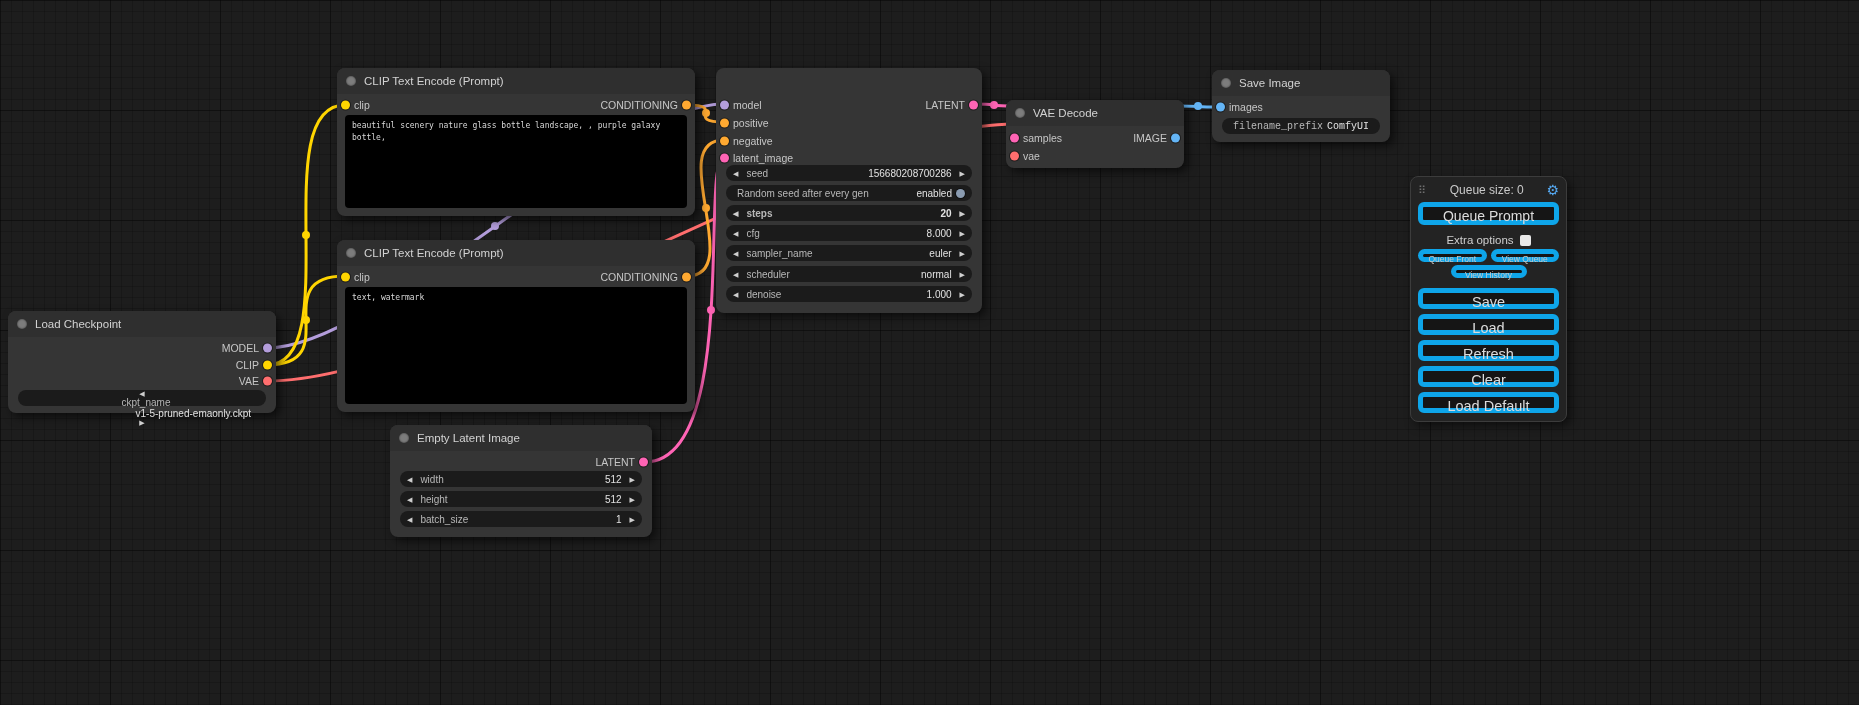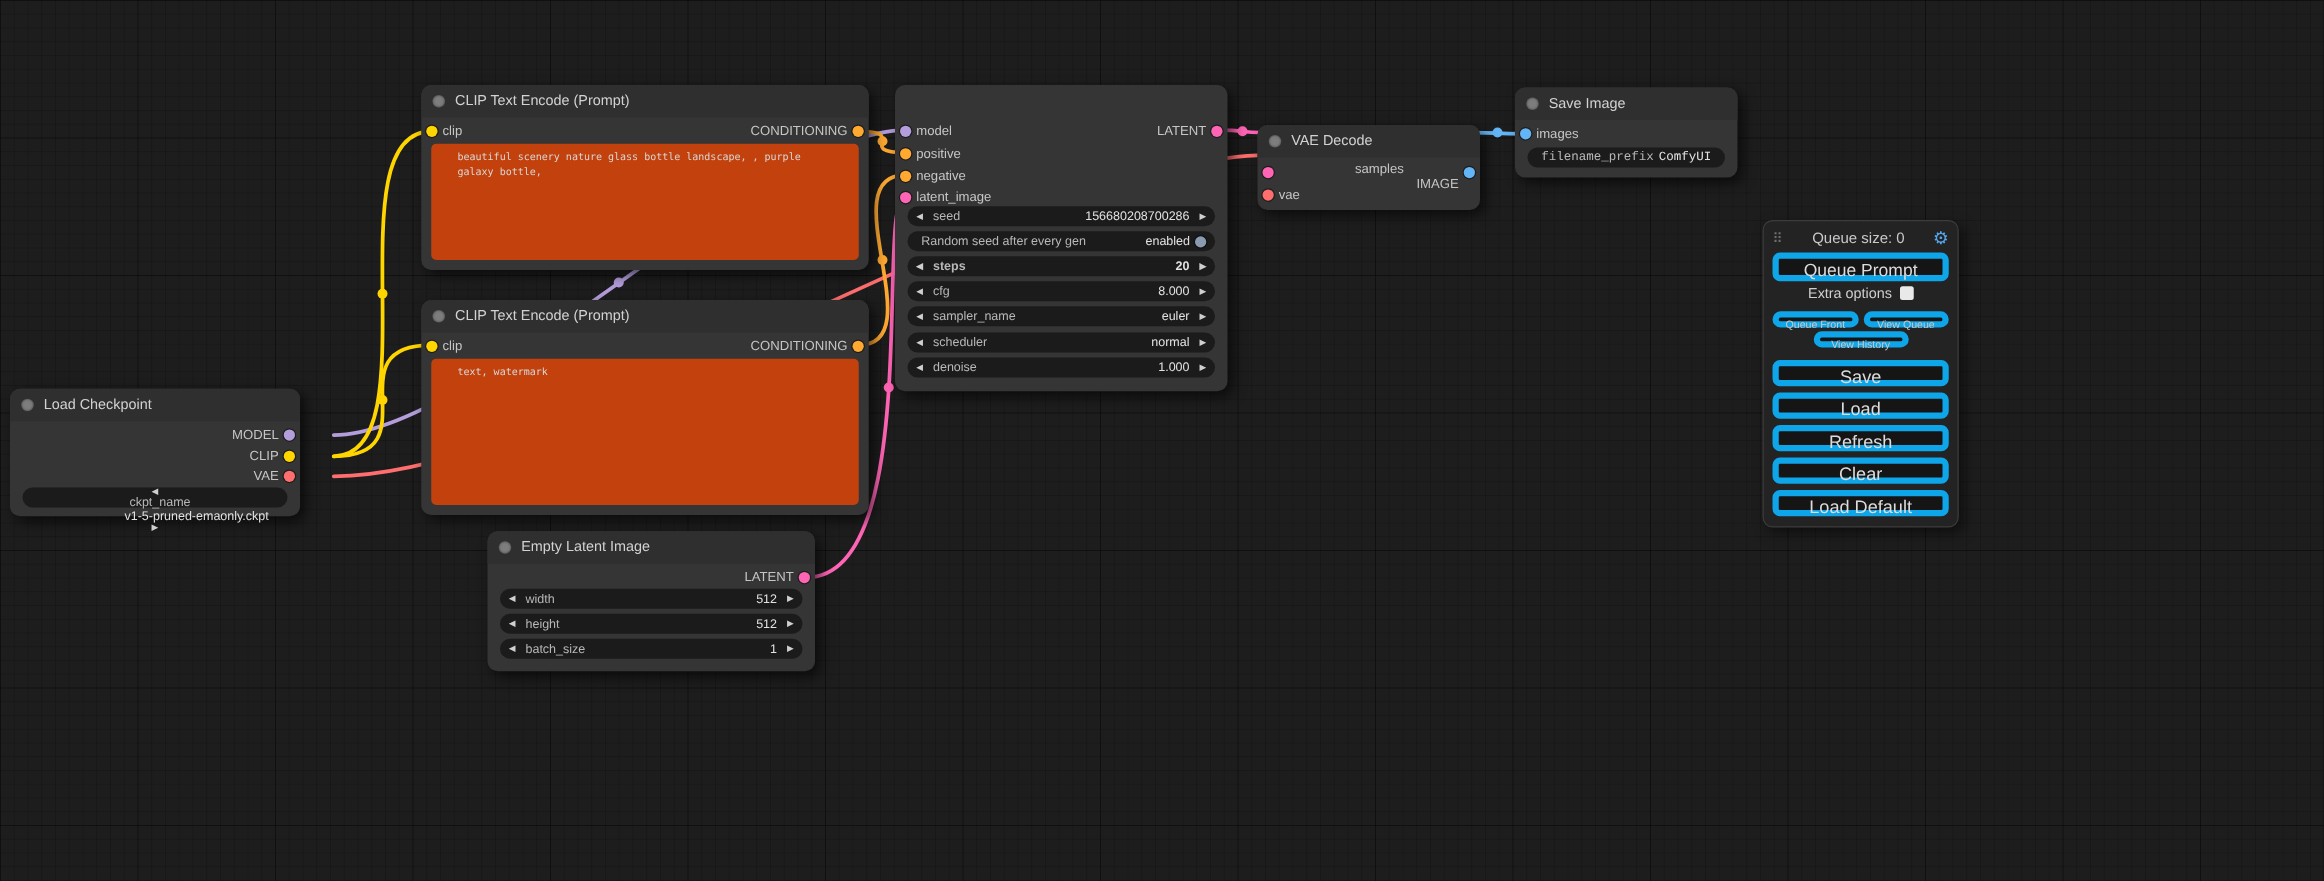--- a/index.html
+++ b/index.html
@@ -24,35 +24,35 @@
   .srow{position:absolute;left:0;right:0;height:17px;display:flex;align-items:center;font-size:10.5px;color:#c6c6c6;}
   .pin{position:absolute;width:9px;height:9px;border-radius:50%;top:50%;transform:translateY(-50%);box-shadow:0 0 0 1px rgba(0,0,0,.45);}
   .pin.in{left:4px;} .pin.out{right:4px;}
   .inlabel{margin-left:17px;} .outlabel{margin-left:auto;margin-right:17px;}
   .widget{position:absolute;left:10px;right:10px;height:16px;background:#1b1b1b;border-radius:8px;display:flex;align-items:center;padding:0 7px;font-size:10px;box-sizing:border-box;}
   .arrow{font-size:7px;color:#cfcfcf;line-height:1;flex:none;}
   .wlabel{margin-left:8px;color:#b8b8b8;white-space:nowrap;}
   .wvalue{margin-left:auto;margin-right:8px;color:#e2e2e2;white-space:nowrap;}
   .wvalue.noarr{margin-right:4px;}
   .knob{width:9px;height:9px;border-radius:50%;flex:none;box-shadow:0 0 0 1px rgba(0,0,0,.4);}
-  .textarea{position:absolute;left:8px;right:8px;background:#c2410c;border-radius:4px;padding:5px 21px;
+  .textarea{position:absolute;left:8px;right:8px;background:#000000;border-radius:4px;padding:5px 7px;
     font-family:"DejaVu Sans Mono",monospace;font-size:8px;line-height:1.55;color:#d8d8d8;
     white-space:pre-wrap;word-break:break-word;box-sizing:border-box;}
 
   .qpanel{position:absolute;left:1410px;top:176px;width:157px;z-index:3;background:#232323;
     border:1px solid #3c3c3c;border-radius:8px;padding:4px 7px 8px;box-sizing:border-box;
     box-shadow:4px 4px 10px rgba(0,0,0,.5);}
   .qhead{display:flex;align-items:center;height:18px;color:#c9c9c9;font-size:12px;}
   .qdrag{color:#6f6f6f;font-size:11px;margin-right:5px;letter-spacing:-1px;}
   .qtitle{flex:1;text-align:center;}
   .qgear{font-size:14px;margin-left:3px;line-height:1;}
   .qbtn{display:block;width:100%;background:#151515;border:5px solid #0ea5e9;border-radius:6px;color:#dcdcdc;
     font-family:"Liberation Sans",sans-serif;box-sizing:border-box;}
   .qbtn.big{height:23px;font-size:14px;margin:3px 0 4px;}
-  .qextra{display:flex;align-items:flex-start;justify-content:center;gap:6px;height:17px;font-size:11.5px;color:#cfcfcf;}
+  .qextra{display:flex;align-items:flex-end;justify-content:center;gap:6px;height:17px;font-size:11.5px;color:#cfcfcf;}
   .qcheck{width:11px;height:11px;background:#e9e9e9;border-radius:2px;flex:none;}
   .qrow{display:flex;gap:4px;margin-top:3px;}
   .qbtn.small{height:13px;font-size:8.5px;border-radius:7px;padding:0;line-height:10px;color:#c9c9c9;}
   .qrow.center{justify-content:center;}
   .qrow.center .qbtn.small{width:76px;}
   .qbtn.big2{height:21px;font-size:14.5px;margin-top:5px;}
   .qbtn.first{margin-top:10px;}
 </style>
 </head>
 <body>
@@ -73,21 +73,21 @@
     <circle cx="306" cy="235" r="4" fill="#FFD500"></circle>
     <circle cx="306" cy="320" r="4" fill="#FFD500"></circle>
     <circle cx="640" cy="252" r="4" fill="#FF6E6E"></circle>
     <circle cx="706" cy="113" r="4" fill="#FFA931"></circle>
     <circle cx="706" cy="208" r="4" fill="#FFA931"></circle>
     <circle cx="711" cy="310" r="4" fill="#FF64B5"></circle>
     <circle cx="994" cy="105" r="4" fill="#FF64B5"></circle>
     <circle cx="1198" cy="106" r="4" fill="#64B5F6"></circle>
   </svg>
 
-  <div class="node" style="left:8px;top:311px;width:232px;height:102px;">
+  <div class="node" style="left:8px;top:311px;width:268px;height:102px;">
     <div class="ntitle">
       <span class="ndot"></span>
       <span class="ttext">Load Checkpoint</span>
     </div>
     <div class="srow" style="top:28px;">
       <span class="outlabel">MODEL</span>
       <span class="pin out" style="background-color: rgb(179, 157, 219);"></span>
     </div>
     <div class="srow" style="top:45px;">
       <span class="outlabel">CLIP</span>
@@ -222,21 +222,21 @@
       <span class="wvalue">1.000</span>
       <span class="arrow">▶</span>
     </div>
   </div>
 
   <div class="node" style="left:1006px;top:68px;width:178px;height:68px;margin-top:32px;">
     <div class="ntitle">
       <span class="ndot"></span>
       <span class="ttext">VAE Decode</span>
     </div>
-    <div class="srow" style="top:29px;flex-direction:column;">
+    <div class="srow" style="top:29px;">
       <span class="pin in" style="background-color: rgb(255, 100, 181);"></span>
       <span class="inlabel">samples</span>
       <span class="outlabel">IMAGE</span>
       <span class="pin out" style="background-color: rgb(100, 181, 246);"></span>
     </div>
     <div class="srow" style="top:47px;">
       <span class="pin in" style="background-color: rgb(255, 110, 110);"></span>
       <span class="inlabel">vae</span>
     </div>
   </div>

